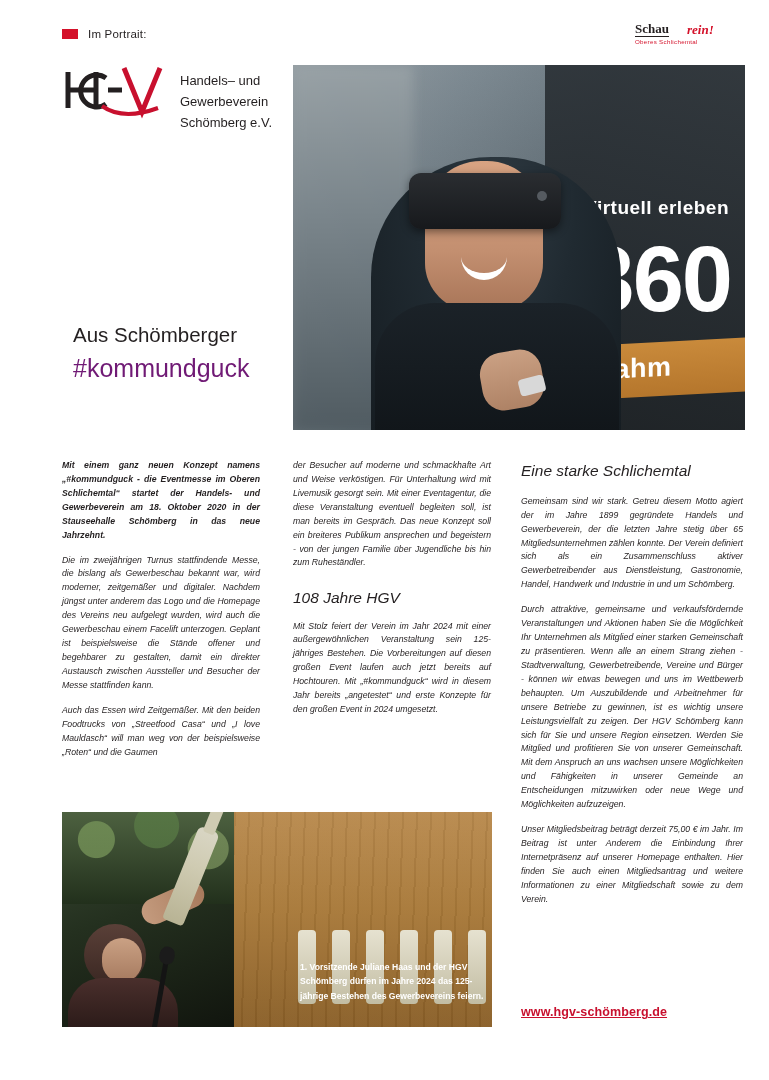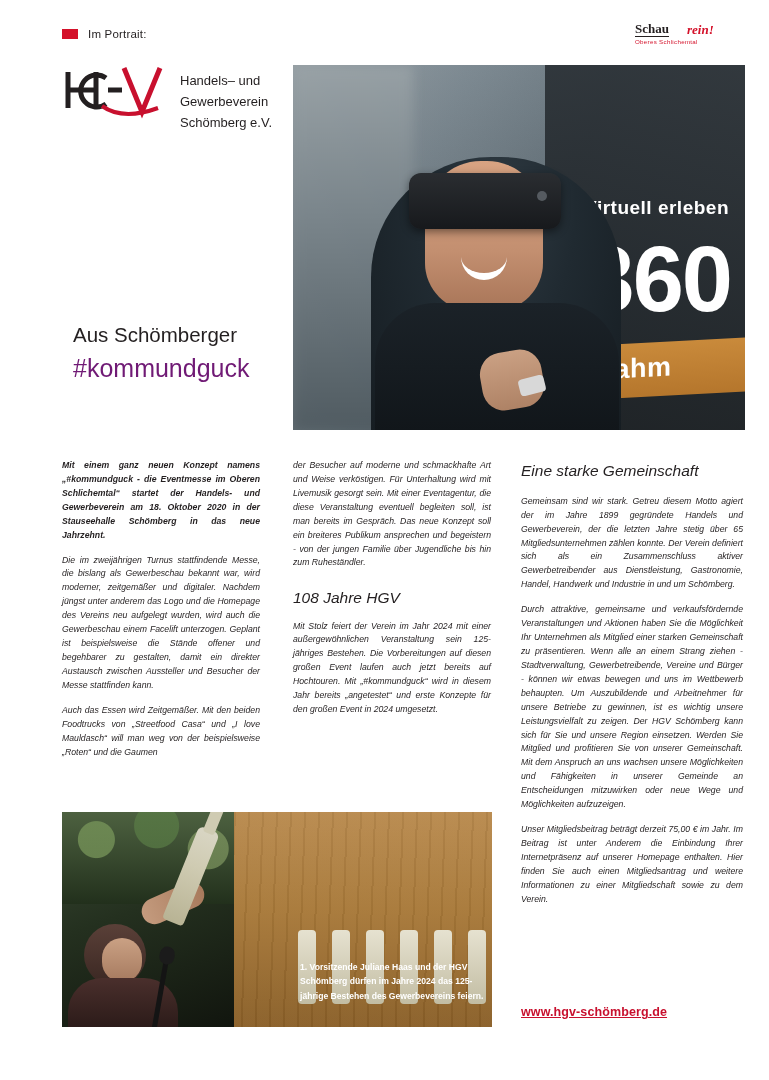--- a/index.html
+++ b/index.html
@@ -503,21 +503,21 @@
     <p>Auch das Essen wird Zeitgemäßer. Mit den beiden Foodtrucks von „Streetfood Casa“ und „I love Mauldasch“ will man weg von der beispielsweise „Roten“ und die Gaumen</p>
   </div>
 
   <div class="col col-2">
     <p>der Besucher auf moderne und schmackhafte Art und Weise verköstigen. Für Unterhaltung wird mit Livemusik gesorgt sein. Mit einer Eventagentur, die diese Veranstaltung eventuell begleiten soll, ist man bereits im Gespräch. Das neue Konzept soll ein breiteres Publikum ansprechen und begeistern - von der jungen Familie über Jugendliche bis hin zum Ruheständler.</p>
     <div class="sub-head">108 Jahre HGV</div>
     <p>Mit Stolz feiert der Verein im Jahr 2024 mit einer außergewöhnlichen Veranstaltung sein 125-jähriges Bestehen. Die Vorbereitungen auf diesen großen Event laufen auch jetzt bereits auf Hochtouren. Mit „#kommundguck“ wird in diesem Jahr bereits „angetestet“ und erste Konzepte für den großen Event in 2024 umgesetzt.</p>
   </div>
 
   <div class="col col-3">
-    <div class="sub-head-top">Eine starke Gemeinschaft</div>
+    <div class="sub-head-top">Eine starke Schlichemtal</div>
     <p>Gemeinsam sind wir stark. Getreu diesem Motto agiert der im Jahre 1899 gegründete Handels und Gewerbeverein, der die letzten Jahre stetig über 65 Mitgliedsunternehmen zählen konnte. Der Verein definiert sich als ein Zusammenschluss aktiver Gewerbetreibender aus Dienstleistung, Gastronomie, Handel, Handwerk und Industrie in und um Schömberg.</p>
     <p>Durch attraktive, gemeinsame und verkaufsfördernde Veranstaltungen und Aktionen haben Sie die Möglichkeit Ihr Unternehmen als Mitglied einer starken Gemeinschaft zu präsentieren. Wenn alle an einem Strang ziehen - Stadtverwaltung, Gewerbetreibende, Vereine und Bürger - können wir etwas bewegen und uns im Wettbewerb behaupten. Um Auszubildende und Arbeitnehmer für unsere Betriebe zu gewinnen, ist es wichtig unsere Leistungsvielfalt zu zeigen. Der HGV Schömberg kann sich für Sie und unsere Region einsetzen. Werden Sie Mitglied und profitieren Sie von unserer Gemeinschaft. Mit dem Anspruch an uns wachsen unsere Möglichkeiten und Fähigkeiten in unserer Gemeinde an Entscheidungen mitzuwirken oder neue Wege und Möglichkeiten aufzuzeigen.</p>
     <p>Unser Mitgliedsbeitrag beträgt derzeit 75,00 € im Jahr. Im Beitrag ist unter Anderem die Einbindung Ihrer Internetpräsenz auf unserer Homepage enthalten. Hier finden Sie auch einen Mitgliedsantrag und weitere Informationen zu einer Mitgliedschaft sowie zu dem Verein.</p>
   </div>
 
   <a class="weblink" href="#">www.hgv-schömberg.de</a>
 
   <div class="bottom-photo">
     <div class="bp-left"></div>
     <div class="bp-foliage"></div>

